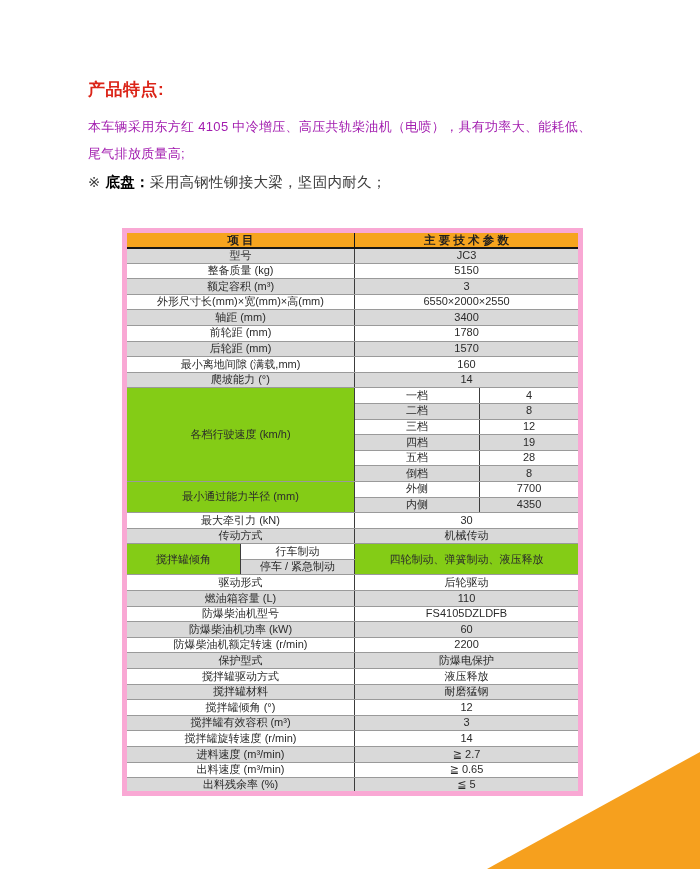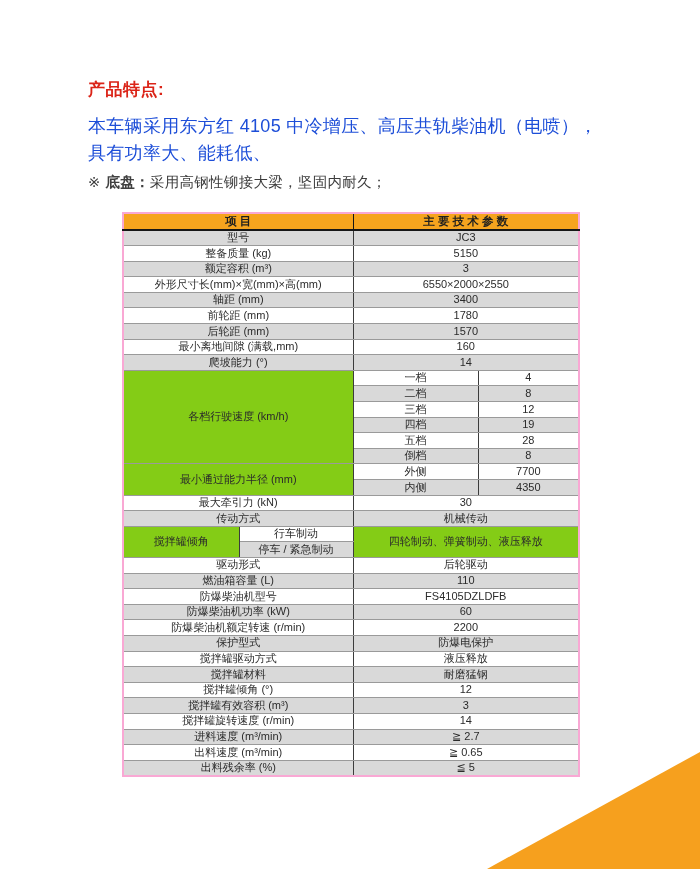--- a/index.html
+++ b/index.html
@@ -2,29 +2,29 @@
 <html><head>
 <meta charset="utf-8">
 <style>
   * { margin:0; padding:0; box-sizing:border-box; }
   html,body { width:700px; height:869px; background:#ffffff; overflow:hidden;
     font-family:"Liberation Sans","DejaVu Sans",sans-serif; }
   .page { position:relative; width:700px; height:869px; background:#fff; }
 
   .features { position:absolute; left:88px; top:60px; width:520px;margin-top:18px; }
   .features-heading { color:#db2418; font-size:17px; font-weight:bold; margin-bottom:12px; letter-spacing:0.5px; }
-  .intro-line { color:#1d4ed8; font-size:18px; line-height:27px; letter-spacing:0.3px; }
+  .intro-line { color:#a21caf; font-size:13px; line-height:27px; letter-spacing:0.3px; }
   .bullets { margin-top:2px; }
   .bullet { color:#3c3c3c; font-size:14.5px; line-height:27px; letter-spacing:0.3px; }
   .bullet .marker { margin-right:5px; }
-  .bullet .blabel { font-weight:bold; color:#404040; }
-
-  table.spec { position:absolute; left:122px; top:212px; width:456px;
+  .bullet .blabel { font-weight:bold; color:#000000; }
+
+  table.spec { position:absolute; left:122px; top:228px; width:456px;
     border-collapse:collapse; table-layout:fixed;
-    border:2px solid #f9a8d4; }
+    border:5px solid #f9a8d4; }
   table.spec col.cA { width:116px; } table.spec col.cB { width:114px; }
   table.spec col.cC { width:125px; } table.spec col.cD { width:101px; }
   table.spec th, table.spec td {
     text-align:center; vertical-align:middle; padding:0 2px;
     font-size:11px; line-height:1.05; color:#2b2b2b; overflow:hidden; white-space:nowrap; }
   table.spec thead tr { height:17px; }
   table.spec tbody tr { height:15.6px; }
   table.spec th { background:#f6a41e; font-weight:bold; color:#1f1f1f; font-size:11.5px;
     border:1px solid #161616; border-bottom:2px solid #161616; }
   table.spec td { border-top:1px solid #9a9a9a; border-bottom:1px solid #9a9a9a;
@@ -37,20 +37,21 @@
     clip-path:polygon(100% 0, 100% 100%, 0 100%); }
 </style>
 </head>
 <body>
 
 <div class="page">
 
   <div class="features">
     <div class="features-heading">产品特点:</div>
     <div class="intro-line">本车辆采用东方红 4105 中冷增压、高压共轨柴油机（电喷），具有功率大、能耗低、</div>
+    <div class="intro-line">尾气排放质量高;</div>
     <div class="bullets">
       <div class="bullet">
         <span class="marker">※</span><span class="blabel">底盘：</span><span>采用高钢性铆接大梁，坚固内耐久；</span>
       </div>
     </div>
   </div>
 
   <table class="spec">
     <colgroup>
         <col class="cA">

